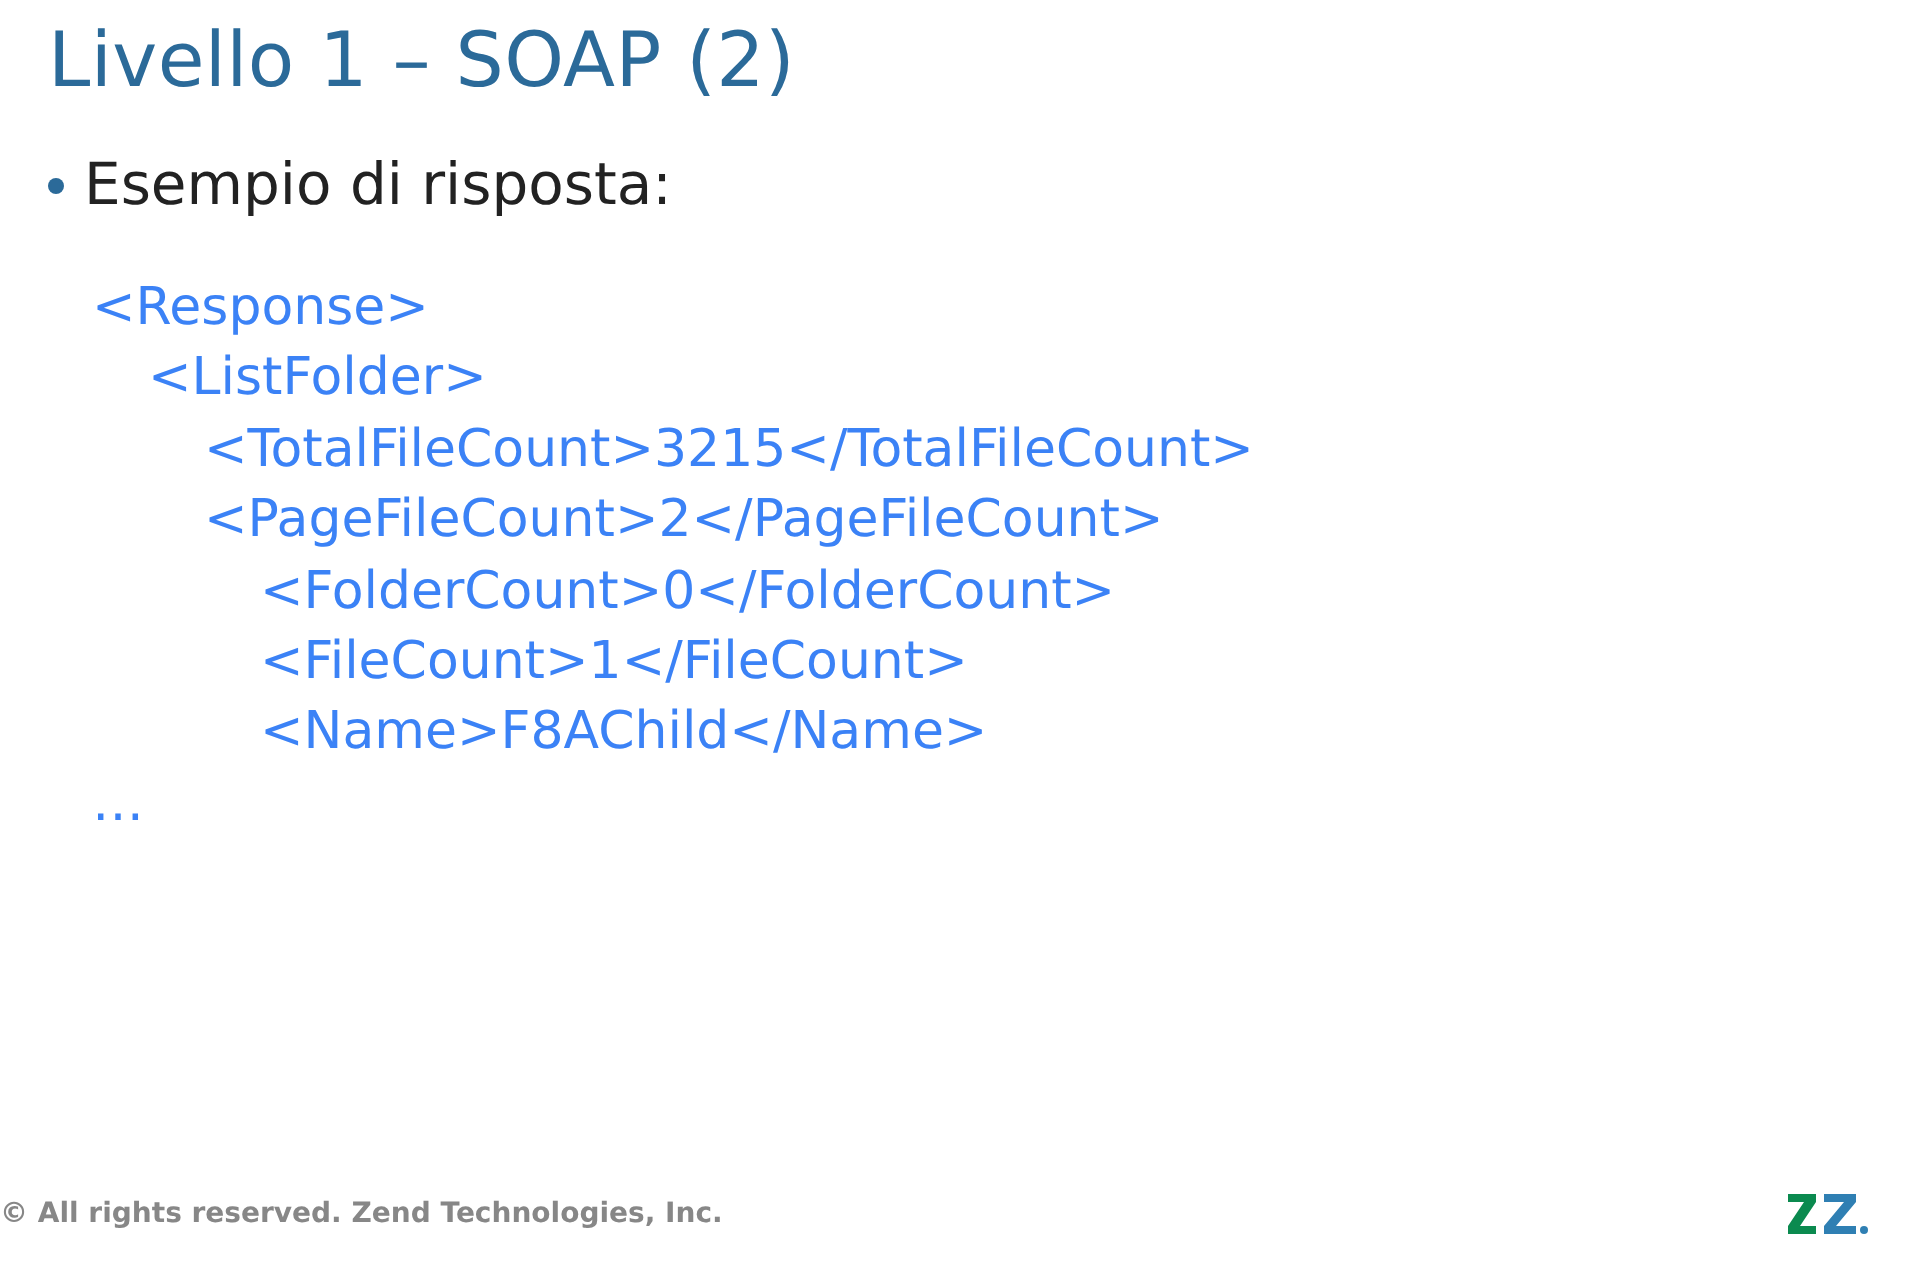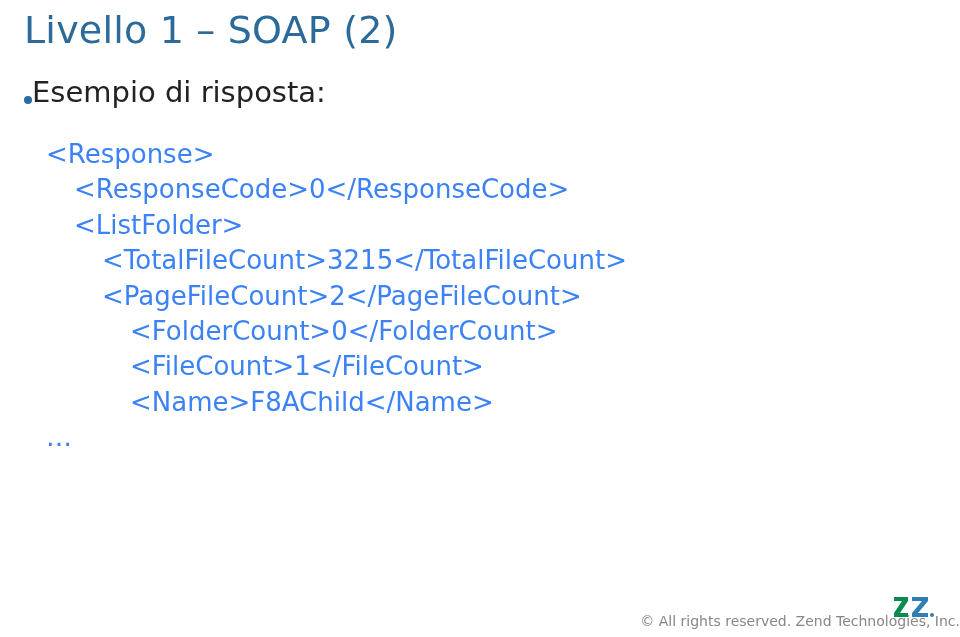--- a/index.html
+++ b/index.html
@@ -30,22 +30,22 @@
     position: absolute;
     top: 74px;
     left: 24px;
     right: 24px;
     font-size: 29px;
     color: #222222;
     line-height: 1.28;
   }
   .bullet-row {
     display: flex;
-    align-items: center;
-    gap: 0;
+    align-items: flex-start;
+    gap: 10px;
   }
   .bullet-dot {
     width: 8px;
     height: 8px;
     border-radius: 50%;
     background: #2b6a99;
     margin-top: 15px;
     flex: 0 0 auto;
   }
   .code-block {
@@ -56,26 +56,27 @@
     line-height: 1.36;
   }
   .code-line {
     white-space: pre;
   }
   .i1 { padding-left: 28px; }
   .i2 { padding-left: 56px; }
   .i3 { padding-left: 84px; }
   .footer {
     position: absolute;
-    bottom: 8px;
+    bottom: 22px;
     left: 0;
     right: 0;
-    text-align: right;
+    text-align: left;
     font-size: 14px;
     color: #878787;
+    font-weight: bold;
   }
   .logo {
     position: absolute;
     right: 22px;
     bottom: 14px;
     width: 44px;
     height: 26px;
   }
   .logo svg { display: block; }
 </style>
@@ -87,21 +88,20 @@
   <div class="title">Livello 1 – SOAP (2)</div>
 
   <div class="body">
     <div class="bullet-row">
       <div class="bullet-dot"></div>
       <div>Esempio di risposta:</div>
     </div>
 
     <div class="code-block">
       <div class="code-line">&lt;Response&gt;</div>
-      <div class="code-line i1">&lt;ResponseCode&gt;0&lt;/ResponseCode&gt;</div>
       <div class="code-line i1">&lt;ListFolder&gt;</div>
       <div class="code-line i2">&lt;TotalFileCount&gt;3215&lt;/TotalFileCount&gt;</div>
       <div class="code-line i2">&lt;PageFileCount&gt;2&lt;/PageFileCount&gt;</div>
       <div class="code-line i3">&lt;FolderCount&gt;0&lt;/FolderCount&gt;</div>
       <div class="code-line i3">&lt;FileCount&gt;1&lt;/FileCount&gt;</div>
       <div class="code-line i3">&lt;Name&gt;F8AChild&lt;/Name&gt;</div>
       <div class="code-line">…</div>
     </div>
   </div>
 

